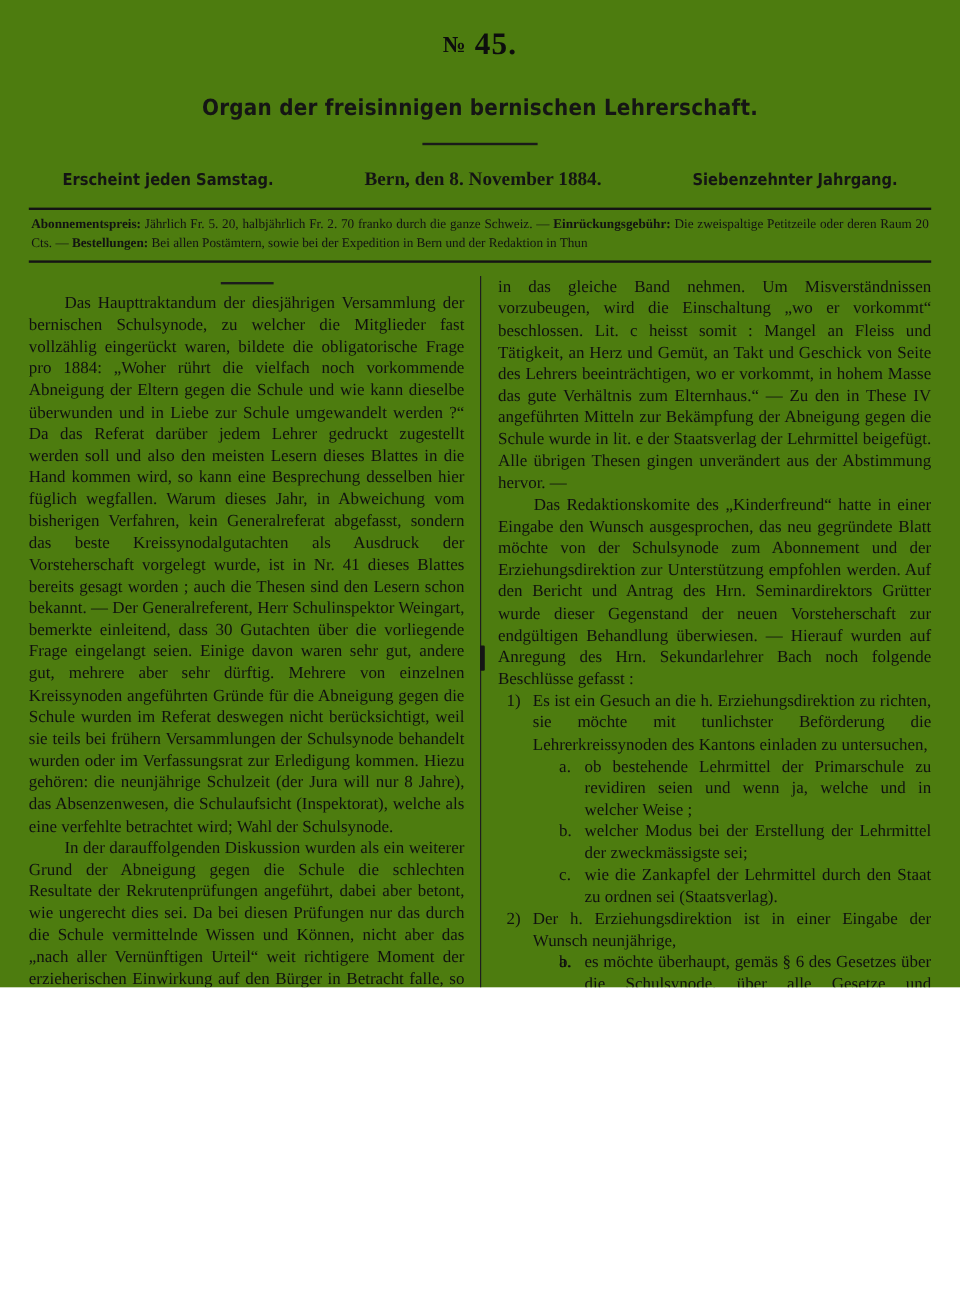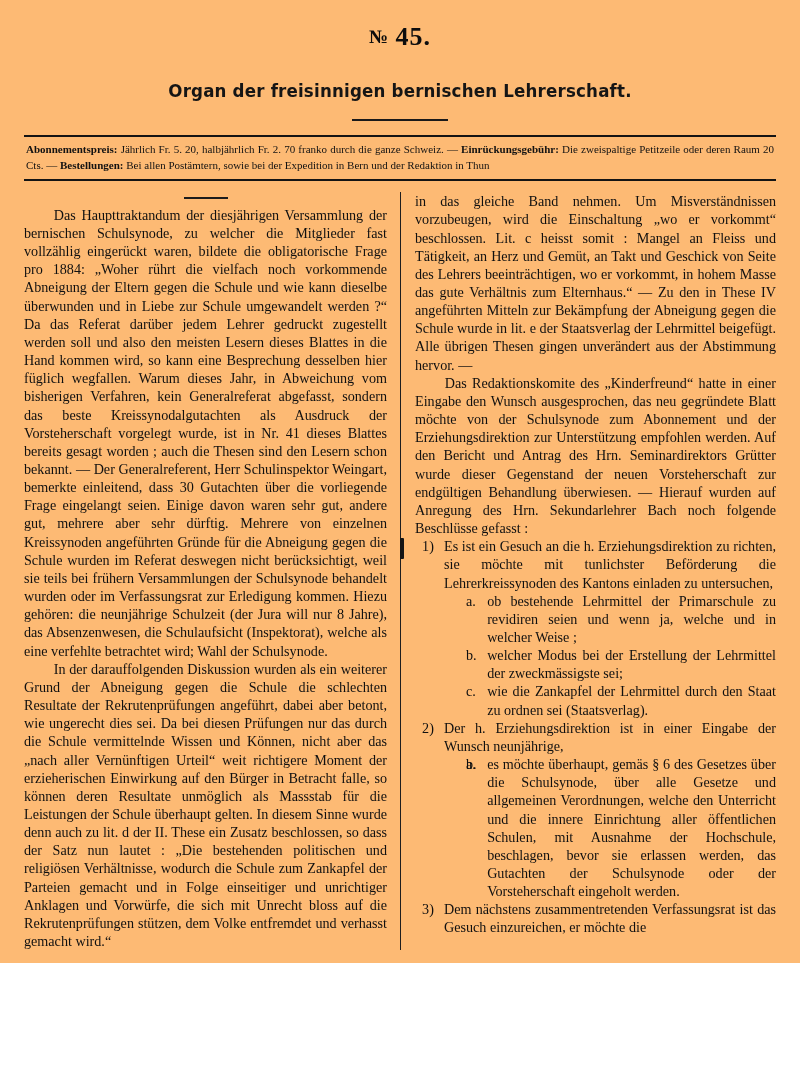--- a/index.html
+++ b/index.html
@@ -7,23 +7,23 @@
     padding: 0;
     background: #ffffff;
   }
   body {
     font-family: "Liberation Serif", serif;
     color: #0d0d0d;
   }
   .page {
     position: relative;
     width: 800px;
-    height: 963px;
+    height: 823px;
     margin: 0 auto;
-    background: #fdba74;
+    background: #4d7c0f;
     overflow: hidden;
     box-sizing: border-box;
   }
 
   
   .masthead {
     padding-top: 24px;
     text-align: center;
   }
   .issue-no {
@@ -193,20 +193,25 @@
 <body>
 
 <div class="page">
 
   <div class="masthead">
     <div class="issue-no"><span class="numero">№</span> <span>45.</span></div>
     <div class="paper-subtitle">Organ der freisinnigen bernischen Lehrerschaft.</div>
     <div class="sub-rule"></div>
   </div>
 
+  <div class="info-line">
+    <div>Erscheint jeden Samstag.</div>
+    <div class="mid">Bern, den 8. November 1884.</div>
+    <div>Siebenzehnter Jahrgang.</div>
+  </div>
 
   <div class="subs-box">
     <div class="subs-text"><b>Abonnementspreis:</b><span> Jährlich Fr. 5. 20, halbjährlich Fr. 2. 70 franko durch die ganze Schweiz. — </span><b>Einrückungsgebühr:</b><span> Die zweispaltige Petitzeile oder deren Raum 20 Cts. — </span><b>Bestellungen:</b><span> Bei allen Postämtern, sowie bei der Expedition in Bern und der Redaktion in Thun</span></div>
   </div>
 
   <div class="columns">
 
     <div class="col col-left">
       <div class="title-rule"></div>
 

